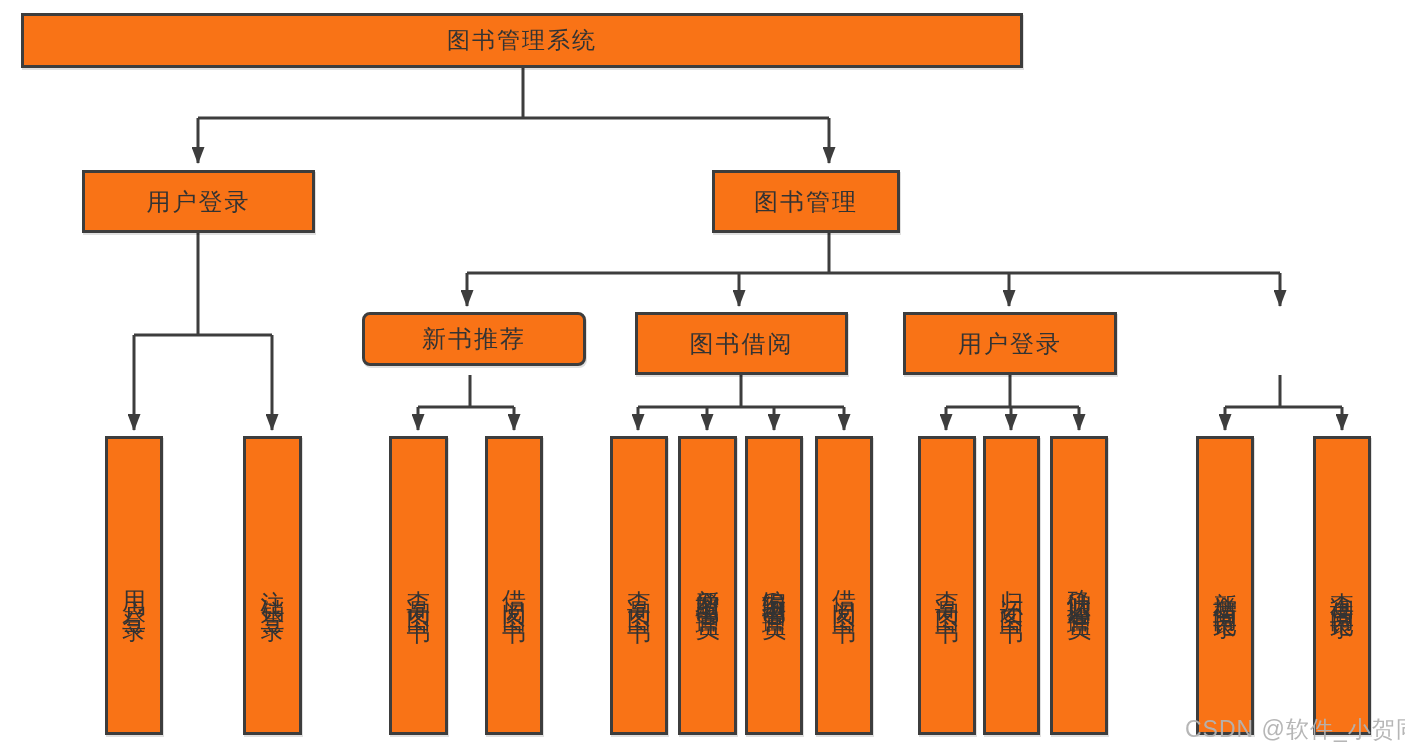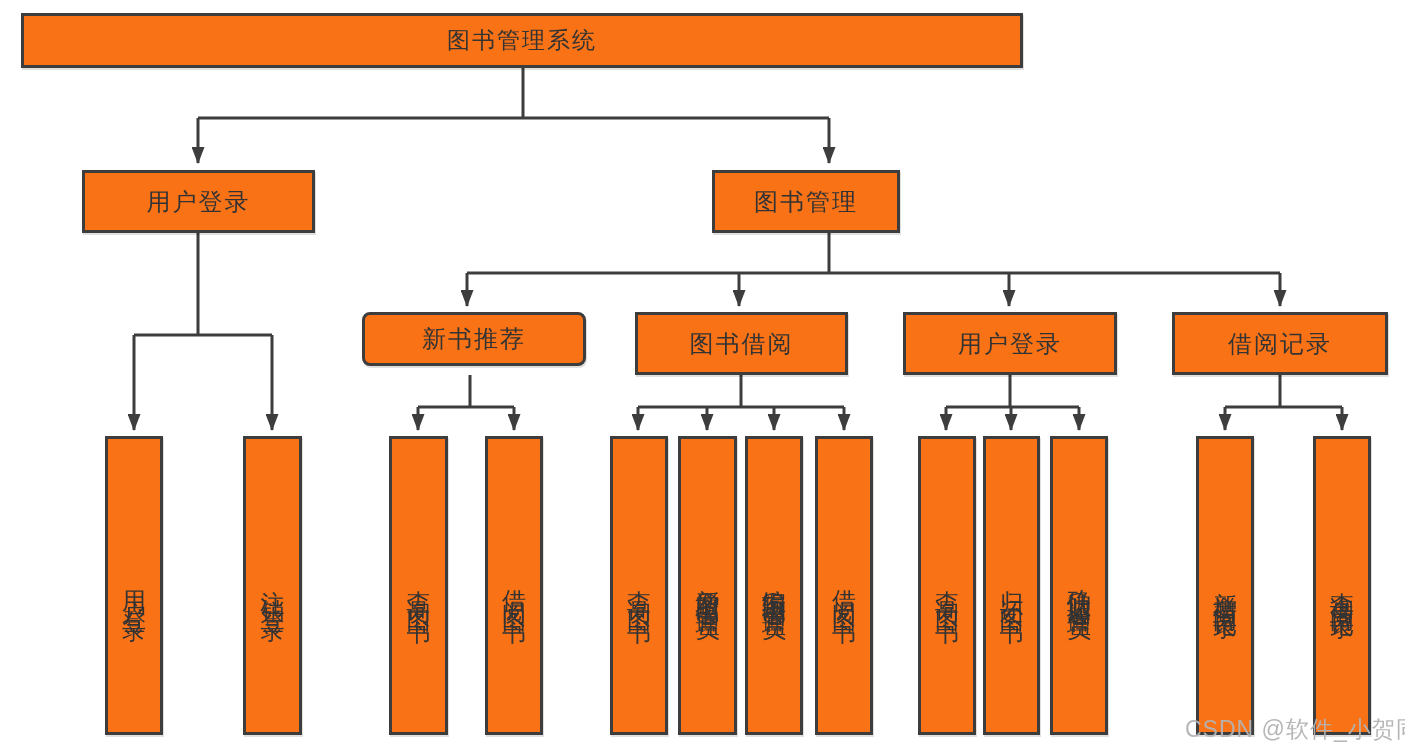--- a/index.html
+++ b/index.html
@@ -94,21 +94,20 @@
   </svg>
 
   <div class="node rootnode" style="left:21px;top:13px;width:1002px;height:55px;">图书管理系统</div>
 
   <div class="node hnode" style="left:82px;top:170px;width:233px;height:63px;">用户登录</div>
   <div class="node hnode" style="left:712px;top:170px;width:188px;height:63px;">图书管理</div>
 
   <div class="node hnode" style="left:362px;top:312px;width:224px;height:54px;border-radius:8px;">新书推荐</div>
   <div class="node hnode" style="left:635px;top:312px;width:213px;height:63px;font-family:Liberation Mono, monospace;">图书借阅</div>
   <div class="node hnode" style="left:903px;top:312px;width:214px;height:63px;">用户登录</div>
-  <div class="node hnode" style="left:1172px;top:312px;width:216px;height:63px;">借阅记录</div>
 
   <div class="node vnode ls-lg" style="left:105px;top:436px;width:58px;height:299px;">用户登录</div>
   <div class="node vnode ls-lg" style="left:243px;top:436px;width:59px;height:299px;">注销登录</div>
 
   <div class="node vnode ls-lg" style="left:389px;top:436px;width:59px;height:299px;">查询图书</div>
   <div class="node vnode ls-lg" style="left:485px;top:436px;width:58px;height:299px;">借阅图书</div>
 
   <div class="node vnode ls-lg" style="left:610px;top:436px;width:58px;height:299px;">查询图书</div>
   <div class="node vnode ls-sm" style="left:678px;top:436px;width:59px;height:299px;">新增图书（管理员）</div>
   <div class="node vnode ls-sm" style="left:745px;top:436px;width:58px;height:299px;">编辑图书（管理员）</div>

